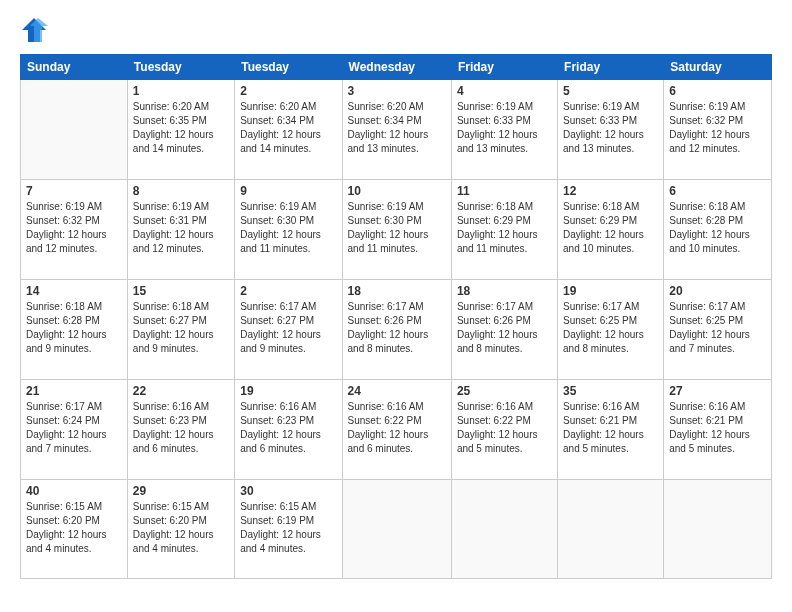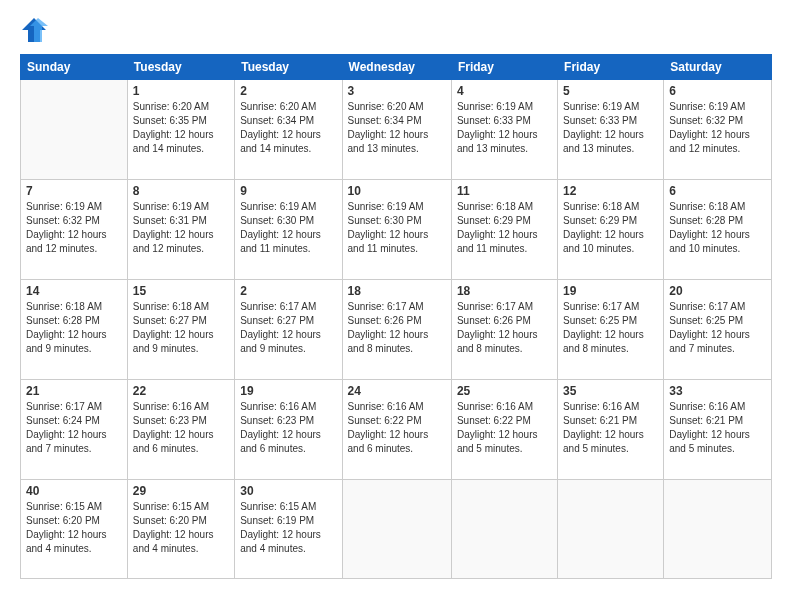--- a/index.html
+++ b/index.html
@@ -318,21 +318,21 @@
 and 5 minutes.</div>
           </td>
           <td>
             <span class="day-number">35</span>
             <div class="day-info" style="white-space: pre-line;">Sunrise: 6:16 AM
 Sunset: 6:21 PM
 Daylight: 12 hours
 and 5 minutes.</div>
           </td>
           <td>
-            <span class="day-number">33</span>
+            <span class="day-number">27</span>
             <div class="day-info" style="white-space: pre-line;">Sunrise: 6:16 AM
 Sunset: 6:21 PM
 Daylight: 12 hours
 and 5 minutes.</div>
           </td>
         </tr>
         <tr class="last-row">
           <td>
             <span class="day-number">40</span>
             <div class="day-info" style="white-space: pre-line;">Sunrise: 6:15 AM

